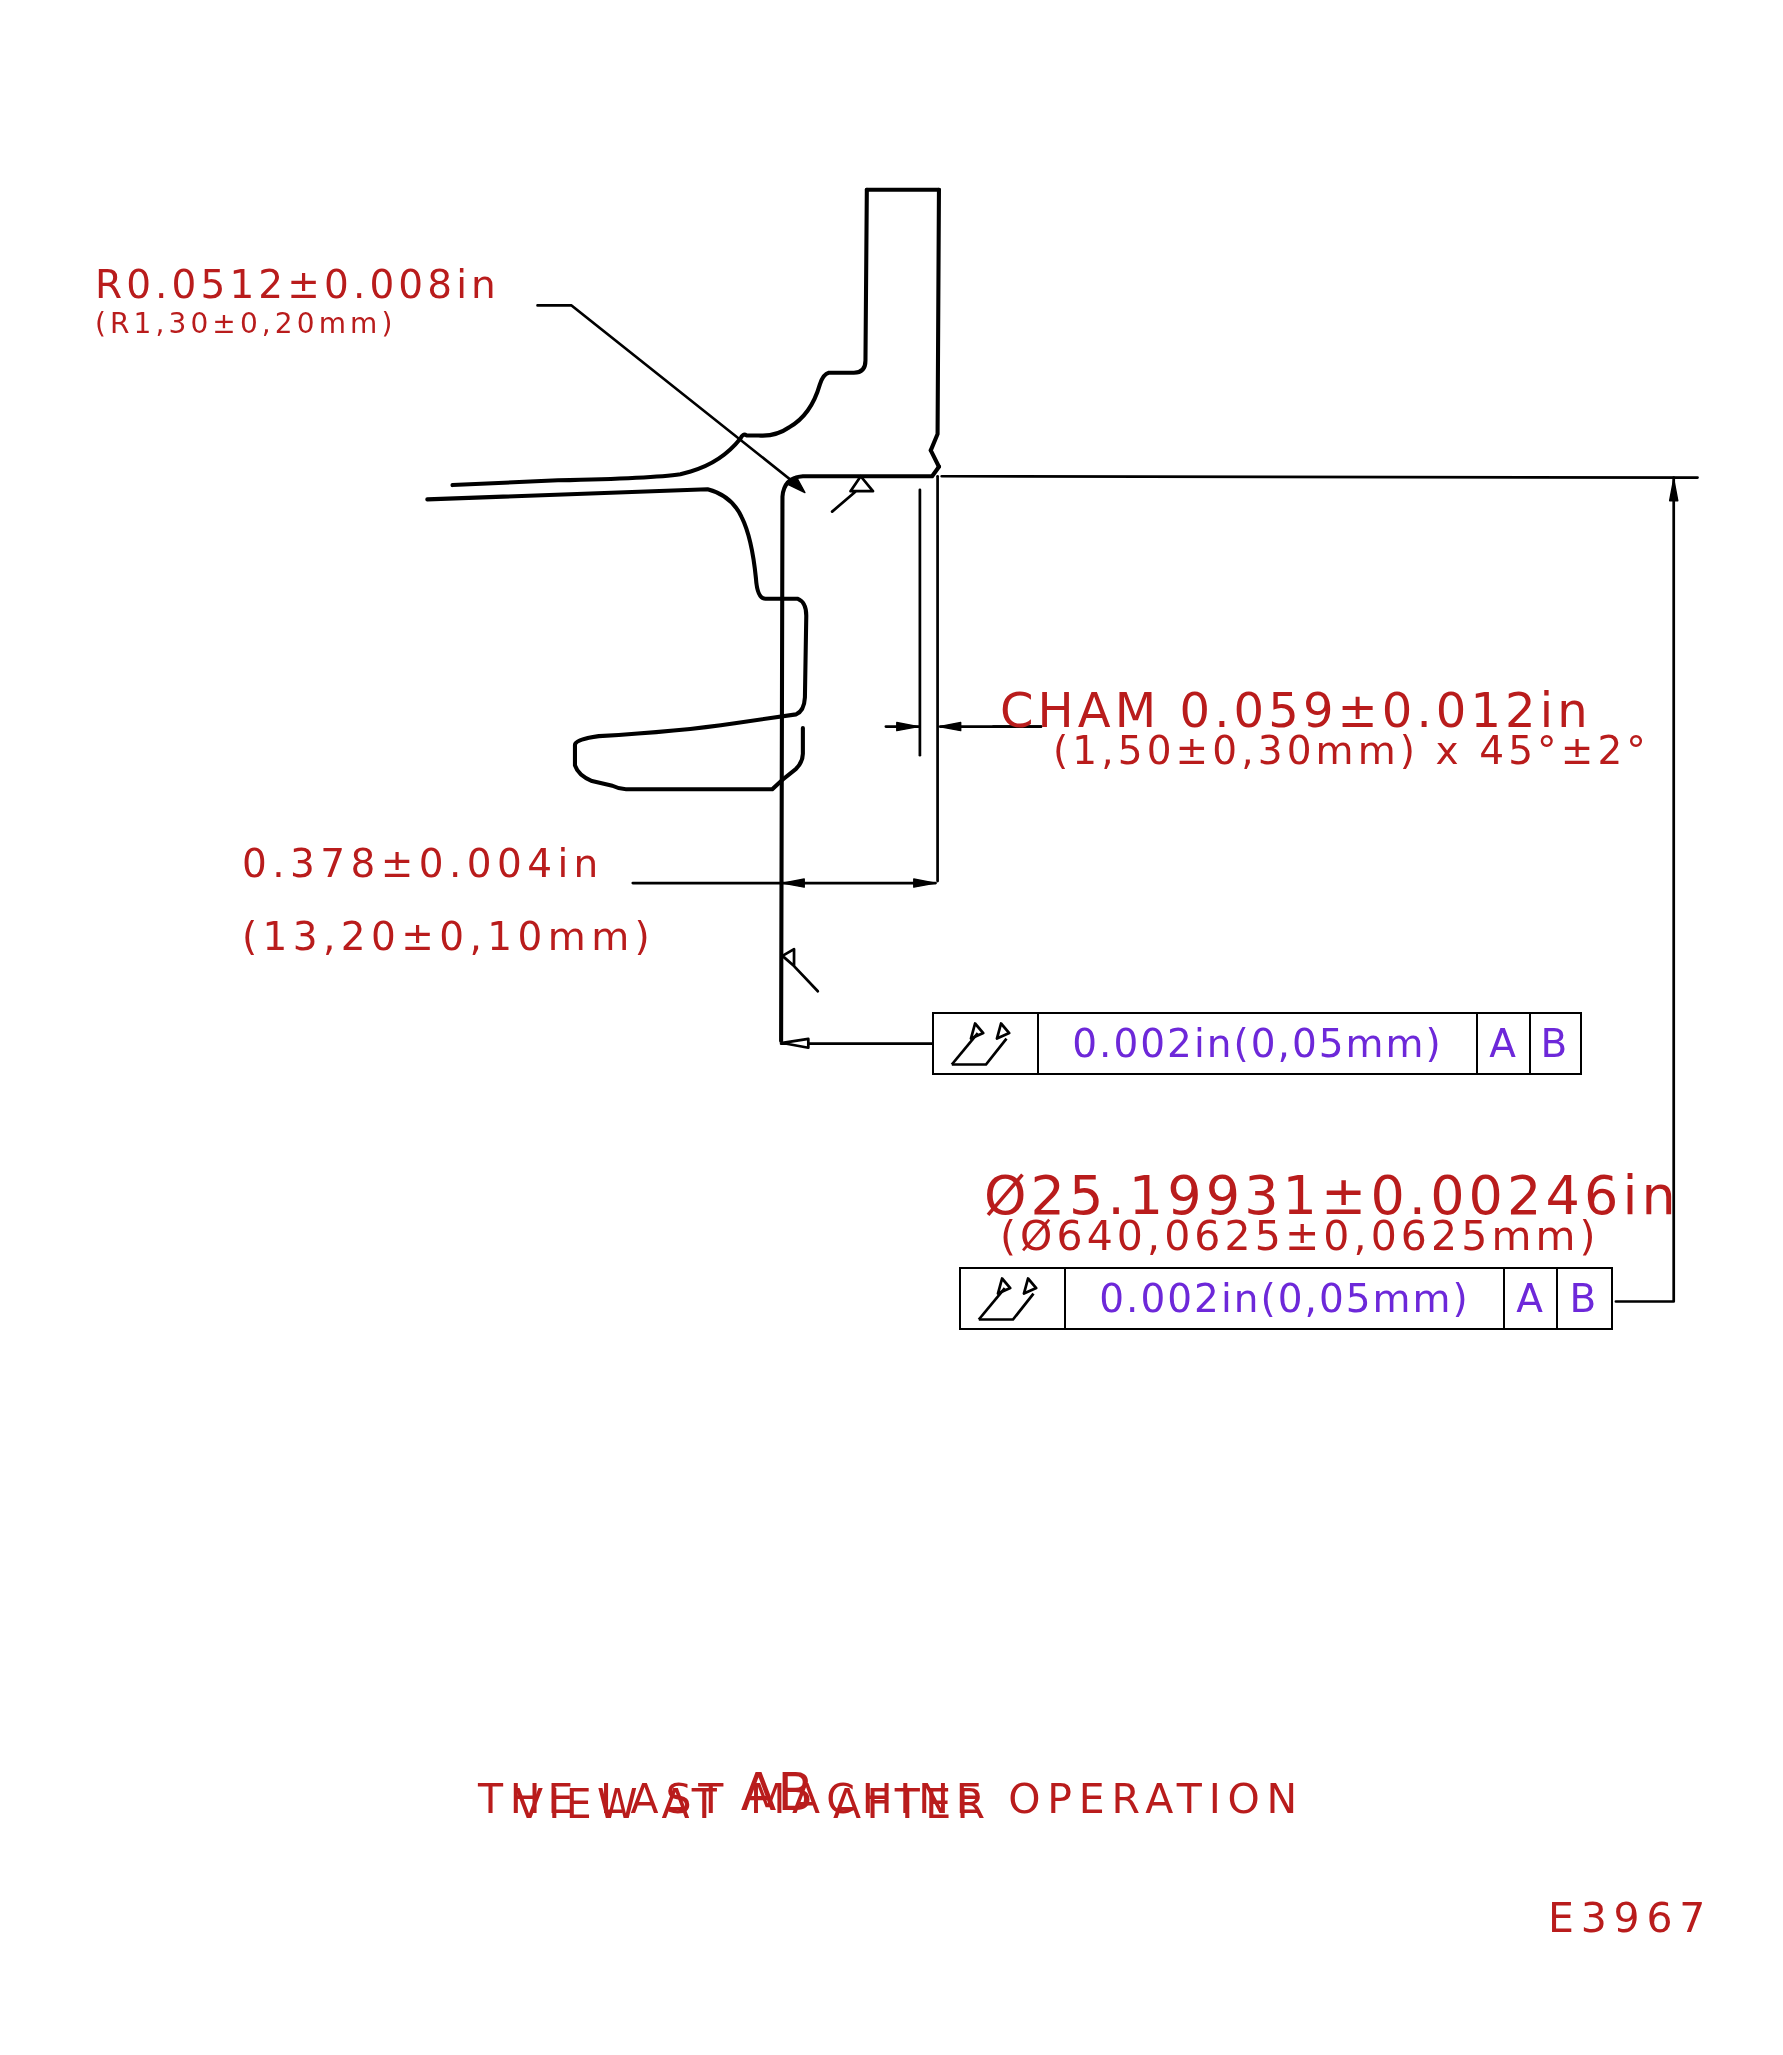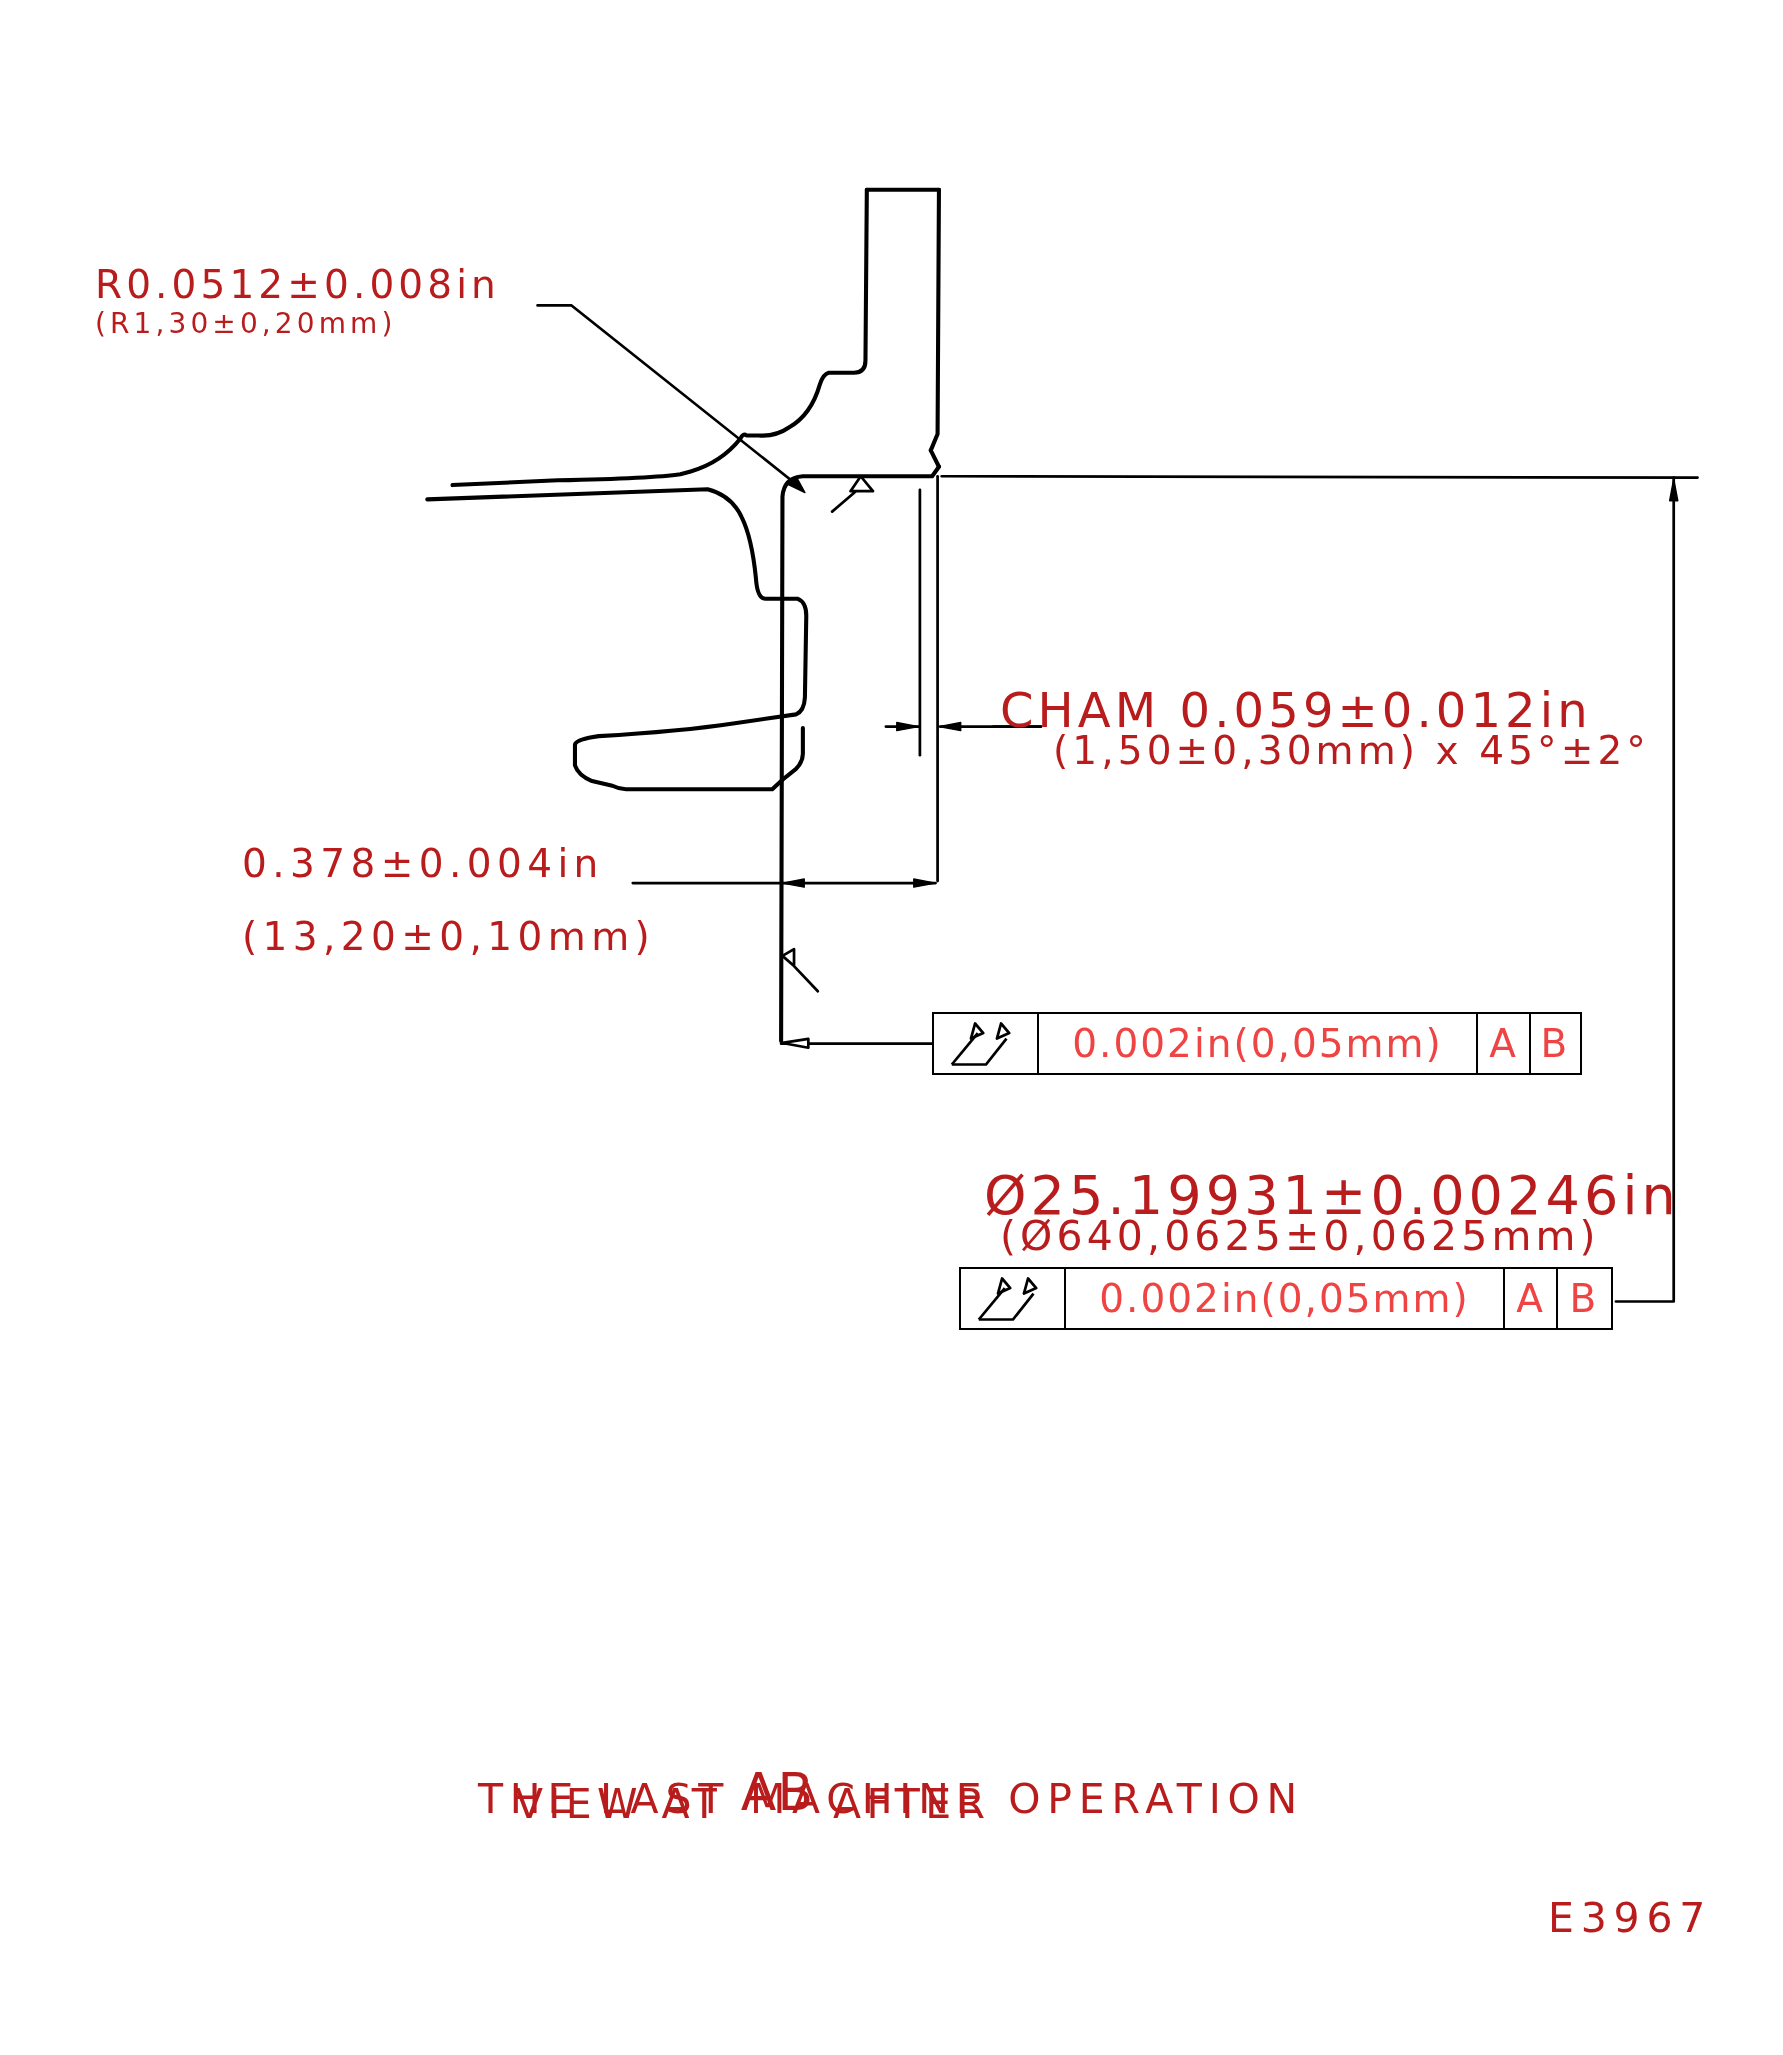--- a/index.html
+++ b/index.html
@@ -21,21 +21,21 @@
       background: #fff;
       box-sizing: border-box;
     }
     .fcf .cell {
       border-left: 2px solid #000;
       display: flex;
       align-items: center;
       justify-content: center;
       font-family: "DejaVu Sans", sans-serif;
       font-size: 39px;
-      color: #ef4444;
+      color: #6d28d9;
       letter-spacing: 2px;
       box-sizing: border-box;
     }
     .fcf .cell.sym { border-left: none; }
   </style>
 </head>
 <body>
 
 <svg id="canvas" width="1784" height="2056" viewBox="0 0 2622 3022" xmlns="http://www.w3.org/2000/svg" fill="none" stroke="#000" stroke-linecap="round" stroke-linejoin="round">
 

